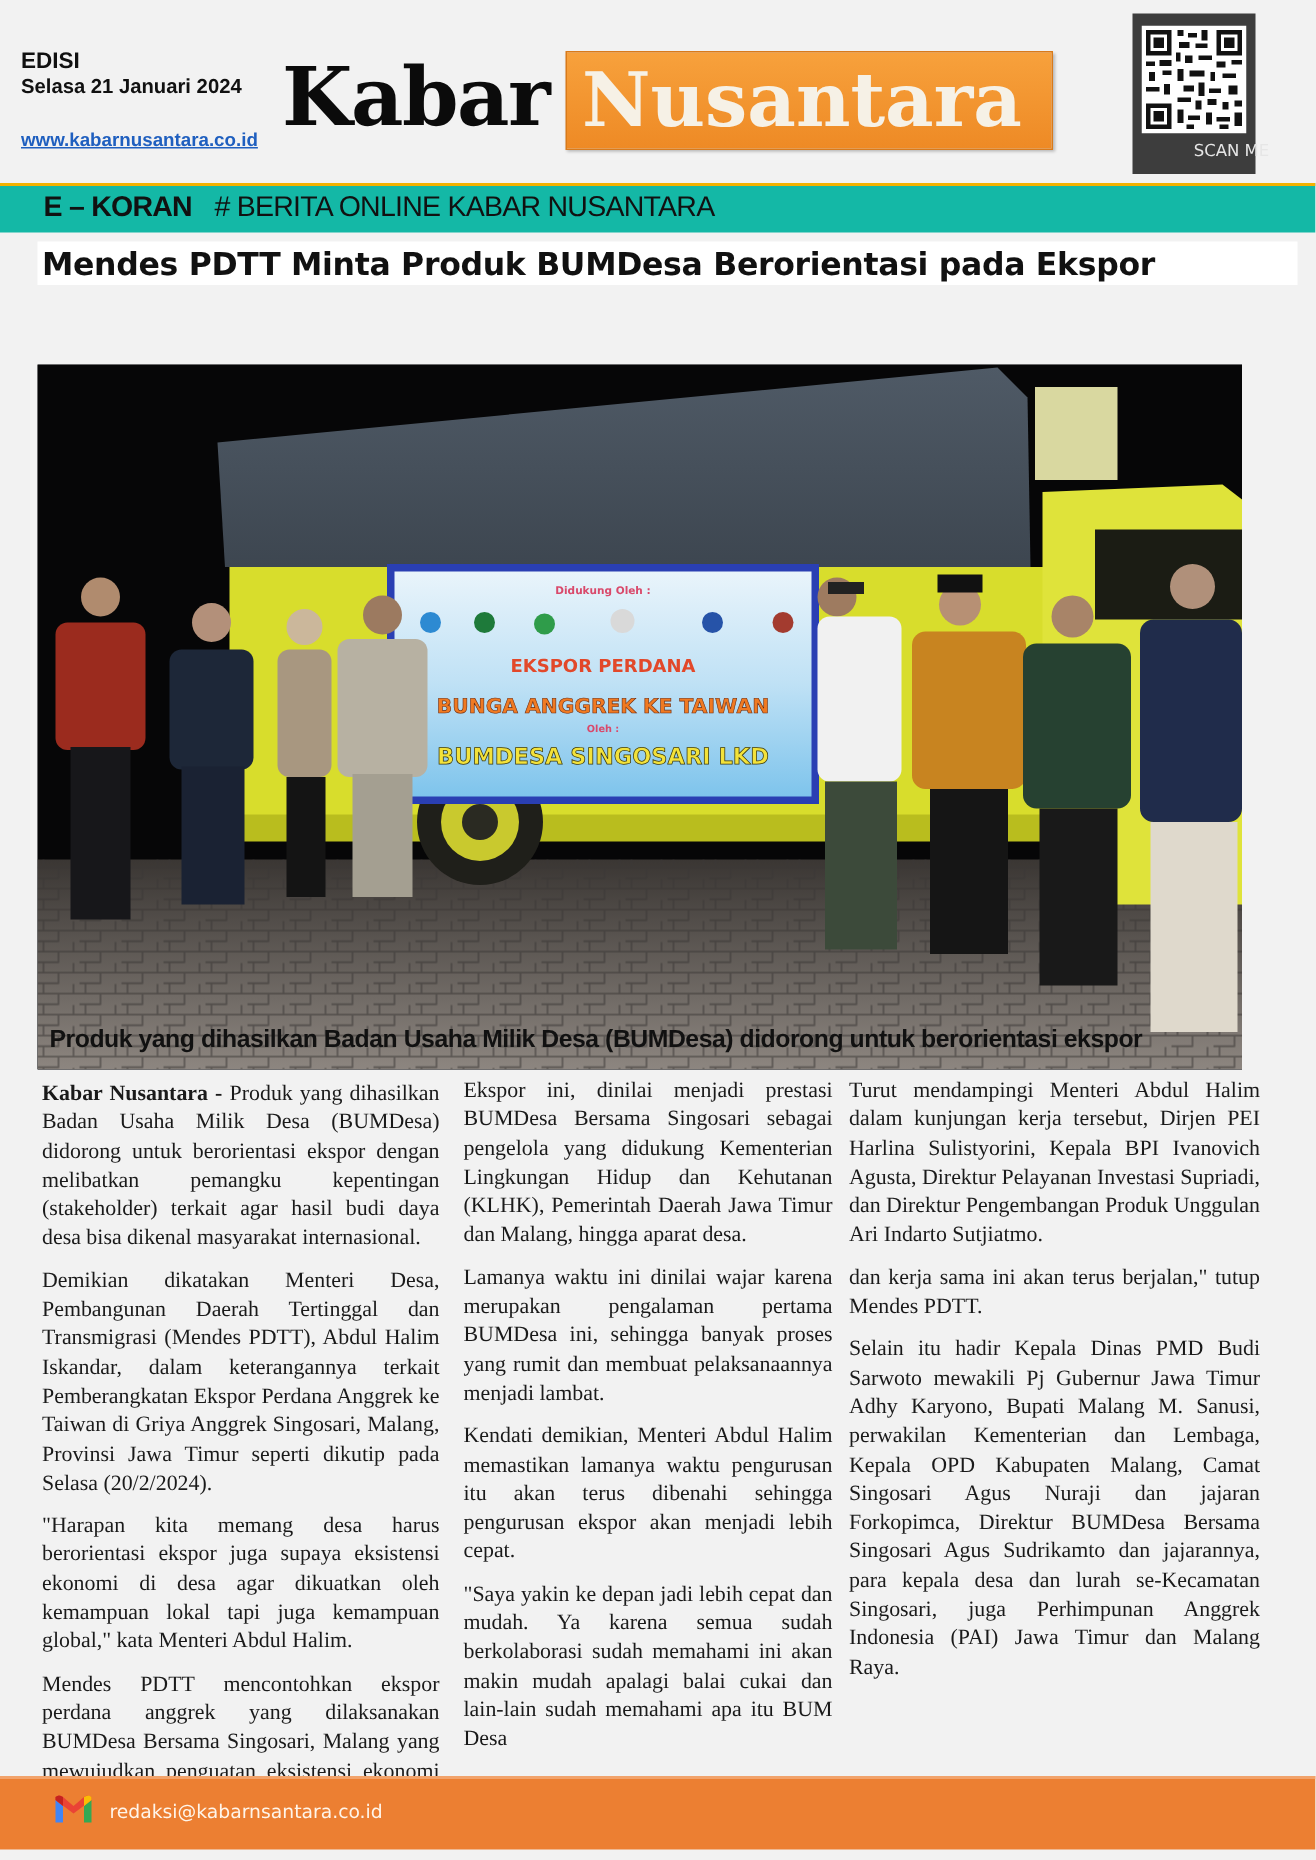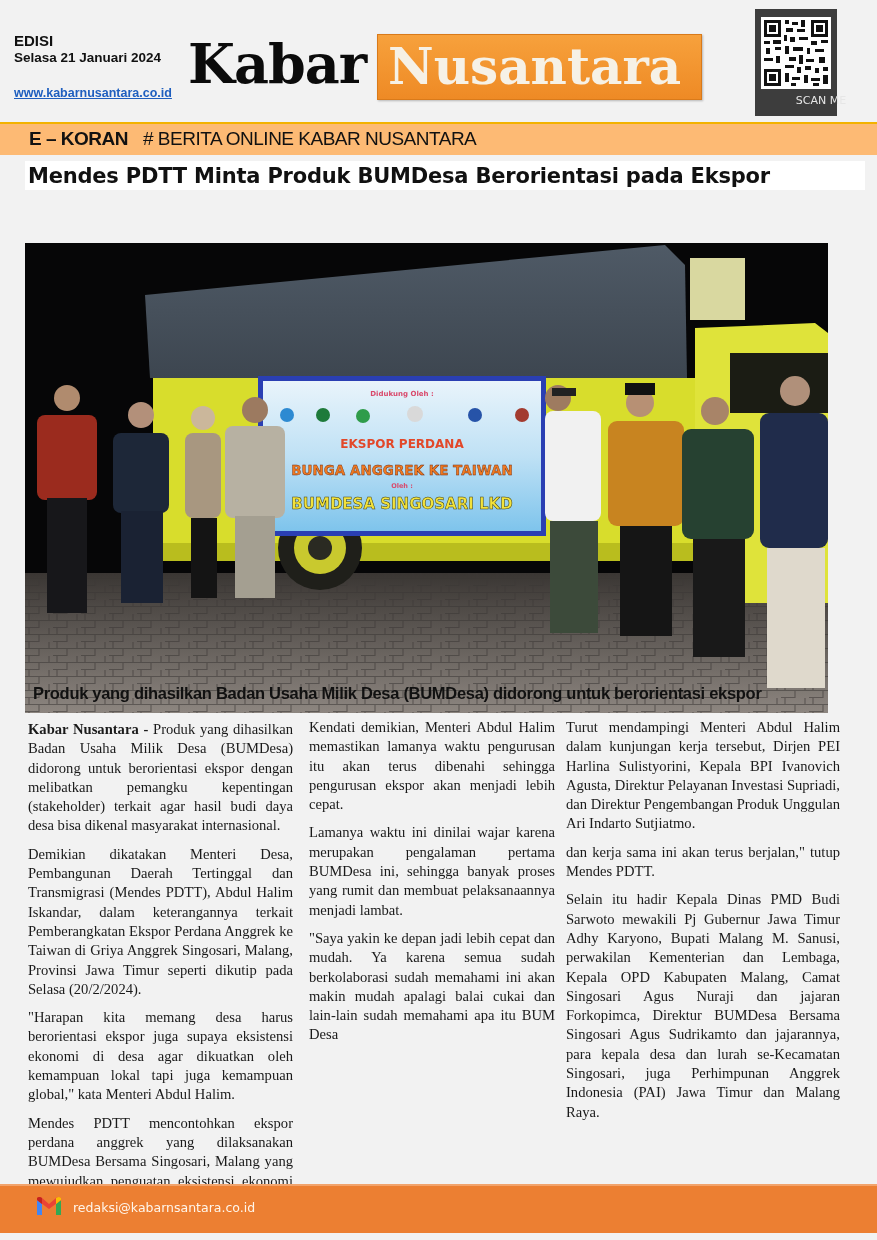--- a/index.html
+++ b/index.html
@@ -12,21 +12,21 @@
   .edition .ed-label { font-size: 15px; line-height: 16px; display: block; }
   .edition .ed-date { font-size: 13.5px; line-height: 17px; display: block; }
   .site-link { position: absolute; left: 14px; top: 86px; font-family: "Liberation Sans", sans-serif; font-size: 12.5px; color: #1f5fbf; text-decoration: underline; font-weight: bold; }
   .brand-black { position: absolute; left: 188px; top: 26px; font-family: "DejaVu Serif", serif; font-weight: bold; font-size: 54px; line-height: 76px; color: #0b0b0b; letter-spacing: -1px; }
   .brand-orange { position: absolute; left: 377px; top: 34px; width: 325px; height: 66px; background: linear-gradient(#f7a13c, #ee8a25); border: 1px solid #d97a1a; box-sizing: border-box; box-shadow: 1px 1px 2px rgba(0,0,0,.25); }
   .brand-orange span { position: absolute; left: 10px; top: -4px; font-family: "DejaVu Serif", serif; font-weight: bold; font-size: 50px; line-height: 72px; color: #f6f1e6; letter-spacing: 0px; }
   .qr-box { position: absolute; left: 755px; top: 9px; width: 82px; height: 107px; background: #3d3d3d; }
   .qr-box svg { position: absolute; left: 6px; top: 8px; }
   .qr-box .scan { position: absolute; left: 0; width: 82px; top: 85px; text-align: center; font-family: "DejaVu Sans", sans-serif; font-size: 11px; color: #e6e6e6; margin-left: 25px; }
   
-  .band { position: absolute; left: 0; top: 122px; width: 877px; height: 31px; background: #fdba74; border-top: 2px solid #f3b200; }
+  .band { position: absolute; left: 0; top: 122px; width: 877px; height: 31px; background: #14b8a6; border-top: 2px solid #f3b200; }
   .band .band-a { position: absolute; left: 29px; top: 4px; font-family: "Liberation Sans", sans-serif; font-weight: bold; font-size: 19px; color: #111; letter-spacing: -0.5px; }
   .band .band-b { position: absolute; left: 143px; top: 4px; font-family: "Liberation Sans", sans-serif; font-size: 19px; color: #111; letter-spacing: -0.5px; }
   .headline-box { position: absolute; left: 25px; top: 161px; width: 840px; height: 29px; background: #ffffff; }
   .headline-box h1 { margin: 0; position: absolute; left: 3px; top: 1px; font-family: "DejaVu Sans", sans-serif; font-weight: bold; font-size: 21px; line-height: 28px; color: #111; letter-spacing: -0.2px; }
   
   .photo { position: absolute; left: 25px; top: 207px; width: 803px; height: 470px; background: #050506; overflow: hidden; margin-top: 36px; }
   .caption { position: absolute; left: 33px; top: 684px; font-family: "Liberation Sans", sans-serif; font-weight: bold; font-size: 16.5px; color: #111; letter-spacing: -0.3px; }
   
   .col { position: absolute; top: 720px; font-size: 14.6px; line-height: 19.3px; text-align: justify; color: #1a1a1a; }
   .col p { margin: 0 0 9px 0; }
@@ -211,22 +211,23 @@
 </div>
 <div class="caption">Produk yang dihasilkan Badan Usaha Milik Desa (BUMDesa) didorong untuk berorientasi ekspor</div>
 
 <div class="col col1">
   <p><span class="lead">Kabar Nusantara -</span> <span>Produk yang dihasilkan Badan Usaha Milik Desa (BUMDesa) didorong untuk berorientasi ekspor dengan melibatkan pemangku kepentingan (stakeholder) terkait agar hasil budi daya desa bisa dikenal masyarakat internasional.</span></p>
   <p>Demikian dikatakan Menteri Desa, Pembangunan Daerah Tertinggal dan Transmigrasi (Mendes PDTT), Abdul Halim Iskandar, dalam keterangannya terkait Pemberangkatan Ekspor Perdana Anggrek ke Taiwan di Griya Anggrek Singosari, Malang, Provinsi Jawa Timur seperti dikutip pada Selasa (20/2/2024).</p>
   <p>"Harapan kita memang desa harus berorientasi ekspor juga supaya eksistensi ekonomi di desa agar dikuatkan oleh kemampuan lokal tapi juga kemampuan global," kata Menteri Abdul Halim.</p>
   <p>Mendes PDTT mencontohkan ekspor perdana anggrek yang dilaksanakan BUMDesa Bersama Singosari, Malang yang mewujudkan penguatan eksistensi ekonomi di desa hingga level global.</p>
 </div>
 <div class="col col2">
+  <p>Ekspor ini, dinilai menjadi prestasi BUMDesa Bersama Singosari sebagai pengelola yang didukung Kementerian Lingkungan Hidup dan Kehutanan (KLHK), Pemerintah Daerah Jawa Timur dan Malang, hingga aparat desa.</p>
+  <p>Lamanya waktu ini dinilai wajar karena merupakan pengalaman pertama BUMDesa ini, sehingga banyak proses yang rumit dan membuat pelaksanaannya menjadi lambat.</p>
   <p>Kendati demikian, Menteri Abdul Halim memastikan lamanya waktu pengurusan itu akan terus dibenahi sehingga pengurusan ekspor akan menjadi lebih cepat.</p>
-  <p>Lamanya waktu ini dinilai wajar karena merupakan pengalaman pertama BUMDesa ini, sehingga banyak proses yang rumit dan membuat pelaksanaannya menjadi lambat.</p>
   <p>"Saya yakin ke depan jadi lebih cepat dan mudah. Ya karena semua sudah berkolaborasi sudah memahami ini akan makin mudah apalagi balai cukai dan lain-lain sudah memahami apa itu BUM Desa</p>
 </div>
 <div class="col col3">
   <p>Turut mendampingi Menteri Abdul Halim dalam kunjungan kerja tersebut, Dirjen PEI Harlina Sulistyorini, Kepala BPI Ivanovich Agusta, Direktur Pelayanan Investasi Supriadi, dan Direktur Pengembangan Produk Unggulan Ari Indarto Sutjiatmo.</p>
   <p>dan kerja sama ini akan terus berjalan," tutup Mendes PDTT.</p>
   <p>Selain itu hadir Kepala Dinas PMD Budi Sarwoto mewakili Pj Gubernur Jawa Timur Adhy Karyono, Bupati Malang M. Sanusi, perwakilan Kementerian dan Lembaga, Kepala OPD Kabupaten Malang, Camat Singosari Agus Nuraji dan jajaran Forkopimca, Direktur BUMDesa Bersama Singosari Agus Sudrikamto dan jajarannya, para kepala desa dan lurah se-Kecamatan Singosari, juga Perhimpunan Anggrek Indonesia (PAI) Jawa Timur dan Malang Raya.</p>
 </div>
 
 <div class="footer">
   <svg class="mail-icon" width="26" height="20" viewBox="0 0 26 20">

